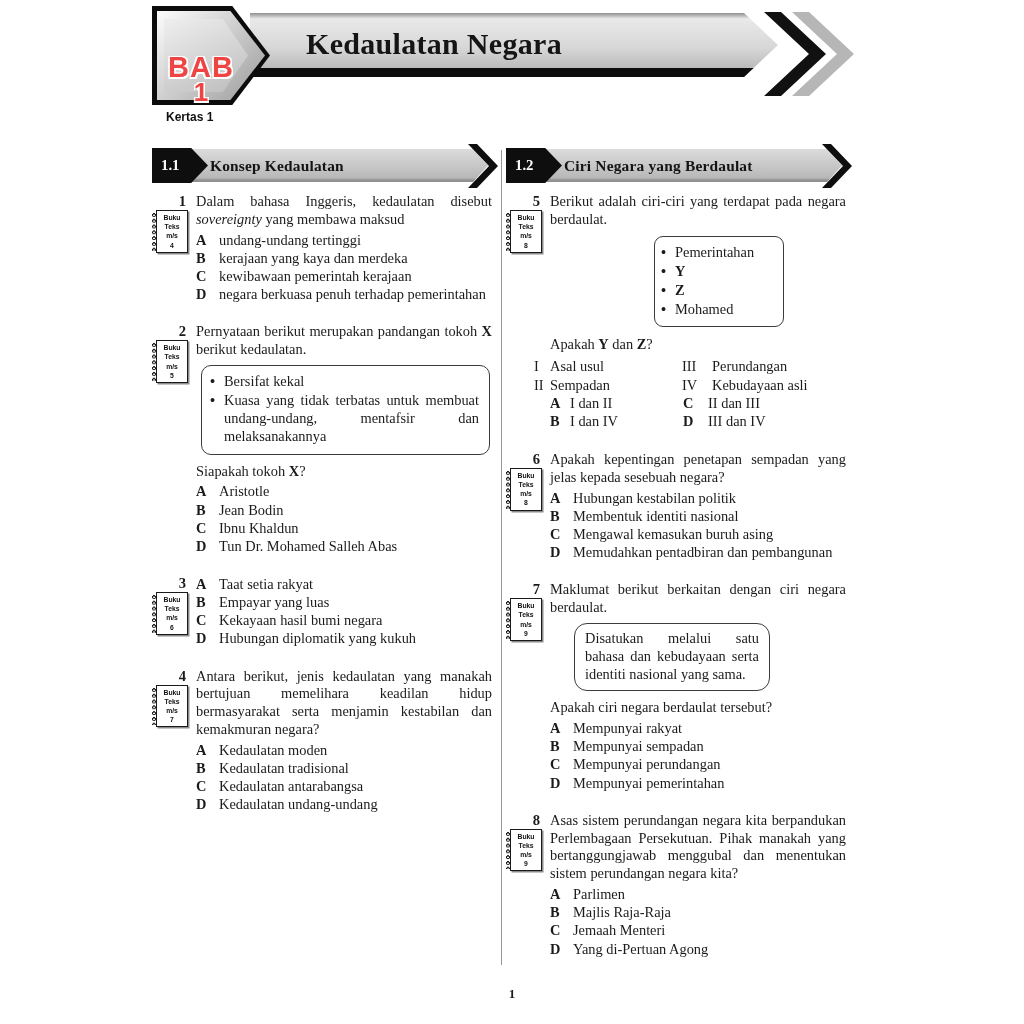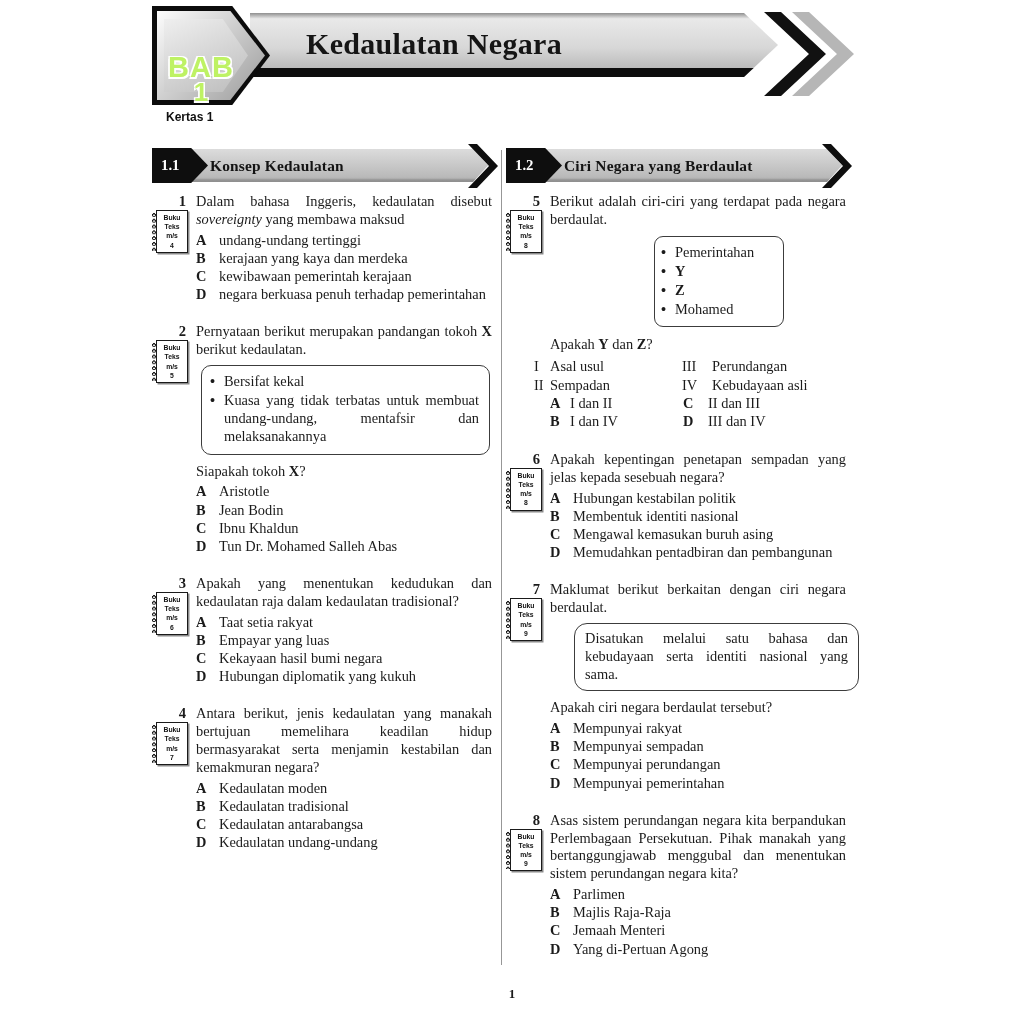--- a/index.html
+++ b/index.html
@@ -17,21 +17,21 @@
     clip-path:polygon(0 0,68% 0,100% 50%,68% 100%,0 100%);
   }
   #chapter-badge .bevel2{
     position:absolute;top:13px;bottom:13px;left:12px;right:22px;
     background:linear-gradient(155deg,#efefef,#bcbcbc);
     clip-path:polygon(0 0,70% 0,100% 50%,70% 100%,0 100%);
   }
   #chapter-badge .txt{
     position:absolute;left:6px;right:26px;top:0;bottom:0;display:flex;flex-direction:column;
     align-items:center;justify-content:center;font-family:"Liberation Sans",sans-serif;
-    font-weight:bold;color:#bef264;line-height:.92;
+    font-weight:bold;color:#ef4444;line-height:.92;
     text-shadow:1.5px 1.5px 0 #fff,-1.5px -1.5px 0 #fff,1.5px -1.5px 0 #fff,-1.5px 1.5px 0 #fff;
     margin-top:48px;
   }
   #chapter-badge .txt .l1{font-size:29px;letter-spacing:1px;}
   #chapter-badge .txt .l2{font-size:26px;}
   #title-banner{
     position:absolute;left:250px;top:13px;width:528px;height:64px;
     background:linear-gradient(180deg,#8f8f8f 0,#e9e9e9 9%,#d7d7d7 55%,#aeaeae 100%);
     clip-path:polygon(0 0,calc(100% - 34px) 0,100% 50%,calc(100% - 34px) 100%,0 100%);
     z-index:1;
@@ -86,21 +86,21 @@
   .seg-i{font-style:italic;}
   .seg-b{font-weight:bold;}
   .opts{margin-top:2px;}
   .opt{display:flex;font-size:14.4px;line-height:1.26;}
   .opt-label{flex:0 0 23px;font-weight:bold;}
   .opt-text{flex:1;text-align:justify;}
   
   .qbox{border:1.5px solid #3c3c3c;box-sizing:border-box;}
   .qbox[data-q="2"]{margin:6px 2px 8px 5px;padding:5px 10px 7px 8px;border-radius:10px;}
   .qbox[data-q="5"]{margin:7px 0 9px 104px;width:130px;padding:5px 4px 7px 6px;border-radius:9px;}
-  .qbox[data-q="7"]{margin:6px 0 8px 24px;width:285px;padding:5px 10px 7px;border-radius:13px;}
+  .qbox[data-q="7"]{margin:6px 0 8px 24px;width:196px;padding:5px 10px 7px;border-radius:13px;}
   .brow{display:flex;font-size:14.4px;line-height:1.26;margin:1px 0;}
   .bullet{flex:0 0 14px;font-weight:bold;}
   .btext{flex:1;text-align:justify;}
   .boxp{font-size:14.4px;line-height:1.26;text-align:justify;margin:0;}
   
   .prow{display:grid;font-size:14.4px;line-height:1.28;}
   .prow.numeral{margin-left:-16px;grid-template-columns:16px 132px 30px 1fr;}
   .prow.letter{grid-template-columns:20px 113px 25px 1fr;}
   .prow.letter .lb{font-weight:bold;}
   .pairs{margin-top:3px;}
@@ -218,21 +218,20 @@
       </div>
       <div class="q">
         <div class="q-num">3</div>
         <div class="ref">
           <span class="spiral"></span>
           <div class="ref-line">Buku</div>
           <div class="ref-line">Teks</div>
           <div class="ref-line">m/s</div>
           <div class="ref-line">6</div>
         </div>
-        <p class="stem"><span>Apakah yang menentukan kedudukan dan kedaulatan raja dalam kedaulatan tradisional?</span></p>
         <div class="opts">
           <div class="opt">
             <span class="opt-label">A</span>
             <span class="opt-text">Taat setia rakyat</span>
           </div>
           <div class="opt">
             <span class="opt-label">B</span>
             <span class="opt-text">Empayar yang luas</span>
           </div>
           <div class="opt">

